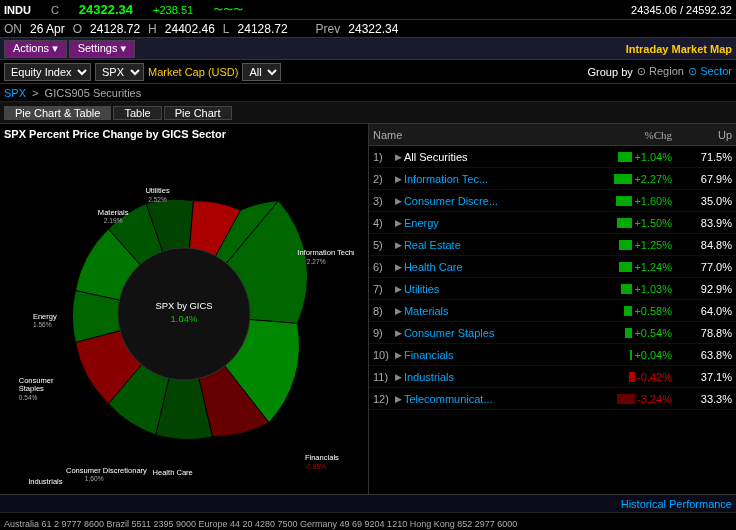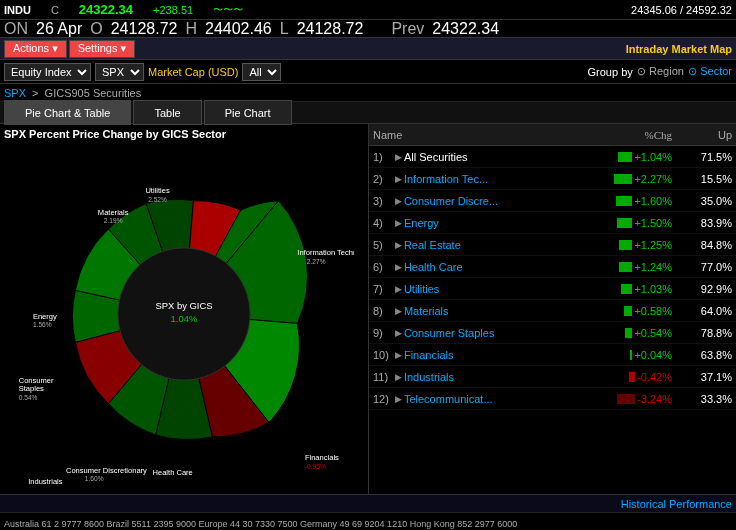--- a/index.html
+++ b/index.html
@@ -33,40 +33,40 @@
     .ticker-right { margin-left: auto; color: #fff; }
 
     
     #ticker-bar2 {
       background: #000;
       color: #fff;
       padding: 2px 4px;
       display: flex;
       align-items: center;
       gap: 8px;
-      font-size: 16px;
+      font-size: 12px;
       height: 18px;
       border-bottom: 1px solid #333;
     }
     .t2-label { color: #aaa; }
     .t2-val { color: #fff; }
     .t2-prev-label { color: #aaa; margin-left: 20px; }
 
     
     #action-bar {
       background: #1a1a2e;
       display: flex;
       align-items: center;
       height: 22px;
       padding: 0 4px;
       gap: 2px;
       border-bottom: 1px solid #333;
     }
     .action-btn {
-      background: #ef4444;
+      background: #701a75;
       color: #fff;
       border: 1px solid #444;
       padding: 1px 8px;
       font-size: 11px;
       cursor: pointer;
       height: 18px;
       display: flex;
       align-items: center;
       gap: 2px;
     }
@@ -130,24 +130,24 @@
       align-items: center;
       height: 22px;
       padding: 0 4px;
       gap: 2px;
       border-bottom: 1px solid #333;
     }
     .tab {
       background: #222;
       color: #fff;
       border: 1px solid #444;
-      padding: 1px 20px;
+      padding: 1px 10px;
       font-size: 11px;
       cursor: pointer;
-      height: 25px;
+      height: 14px;
       display: flex;
       align-items: center;
     }
     .tab.active {
       background: #444;
       border-bottom: 1px solid #444;
     }
 
     
     #main-content {
@@ -424,21 +424,21 @@
         <div class="table-row">
           <div class="row-name">
             <span class="row-num">2)</span>
             <span class="row-arrow">▶</span>
             <span class="row-text">Information Tec...</span>
           </div>
           <div class="row-bar-container">
             <span class="row-bar green" style="width: 18px;"></span>
             <span class="row-pchg pchg-pos">+2.27%</span>
           </div>
-          <div class="row-up">15.5%</div>
+          <div class="row-up">67.9%</div>
         </div>
         <div class="table-row">
           <div class="row-name">
             <span class="row-num">3)</span>
             <span class="row-arrow">▶</span>
             <span class="row-text">Consumer Discre...</span>
           </div>
           <div class="row-bar-container">
             <span class="row-bar green" style="width: 16px;"></span>
             <span class="row-pchg pchg-pos">+1.60%</span>
@@ -556,15 +556,15 @@
       </div>
   </div>
 
 </div>
 
 <div id="bottom-bar">
   <span class="historical-perf">Historical Performance</span>
 </div>
 
 <div id="ticker-footer">
-  <div>Australia 61 2 9777 8600  Brazil 5511 2395 9000  Europe 44 30 7330 7500  Germany 49 69 9204 1210  Hong Kong 852 2977 6000</div>
+  <div>Australia 61 2 9777 8600  Brazil 5511 2395 9000  Europe 44 20 4280 7500  Germany 49 69 9204 1210  Hong Kong 852 2977 6000</div>
   <div>Japan 81 3 3201 8900    Singapore 65 6212 1000    U.S. 1 212 318 2000    SN 106219 G573-3027-5 27-APR-18 11:25:41 TRT  GMT+3:00</div>
 </div>
 
 </body></html>

